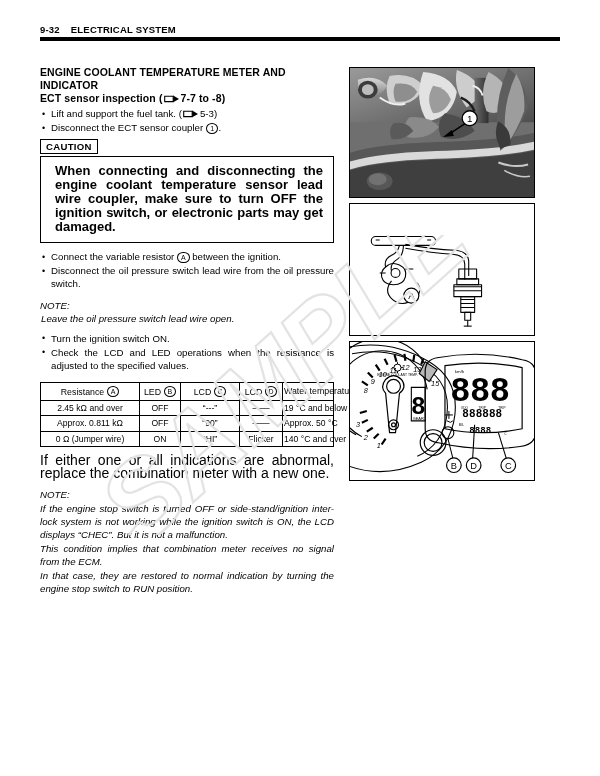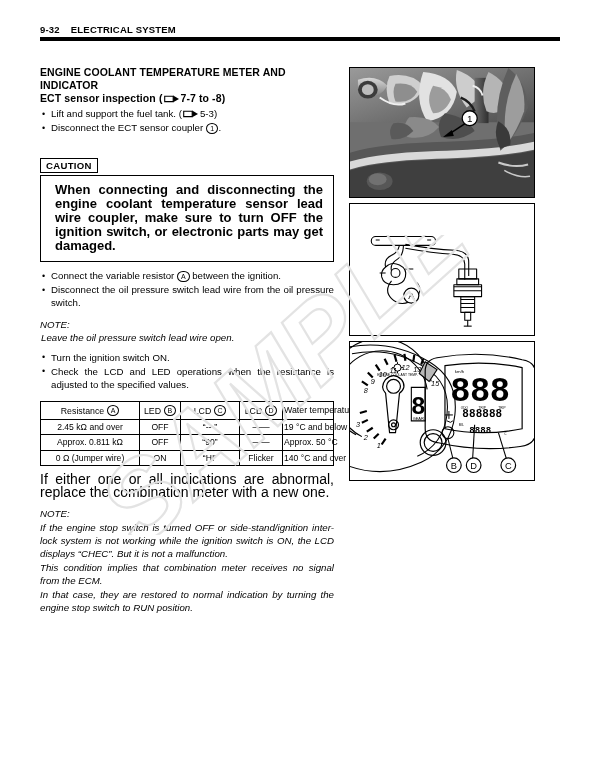--- a/index.html
+++ b/index.html
@@ -34,21 +34,21 @@
        vertical-align:-1px;margin:0 1px;}
   .ref svg{position:absolute;left:0;top:0;}
 
   
   .circ{display:inline-block;min-width:9.5px;height:9.5px;line-height:9.3px;
     border:1px solid #000;border-radius:50%;text-align:center;
     font-size:7px;vertical-align:.5px;padding:0 .5px;box-sizing:content-box;}
 
   
   .caution-tag{display:inline-block;border:1.3px solid #000;padding:1px 5px 1.5px 5px;
-    font-size:9.6px;font-weight:bold;letter-spacing:.3px;margin-top:23px;text-align:center;}
+    font-size:9.6px;font-weight:bold;letter-spacing:.3px;margin-top:4px;text-align:center;}
   .caution-box{border:1.3px solid #000;margin-top:2px;padding:7px 10px 8px 14px;}
   .caution-box p{margin:0;font-size:13px;font-weight:bold;line-height:14px;
     text-align:justify;text-align-last:left;}
 
   .note{font-size:9.7px;font-style:italic;line-height:12.6px;margin:9px 0 0 0;}
   .note-b{font-size:9.7px;font-style:italic;line-height:12.6px;margin:1px;}
   .para{font-size:14px;line-height:13px;margin:7px 0 0 0;text-align:justify;
     text-align-last:left;}
   .italic-p{font-size:9.7px;font-style:italic;line-height:13.4px;margin:0;
     text-align:justify;text-align-last:left;}

